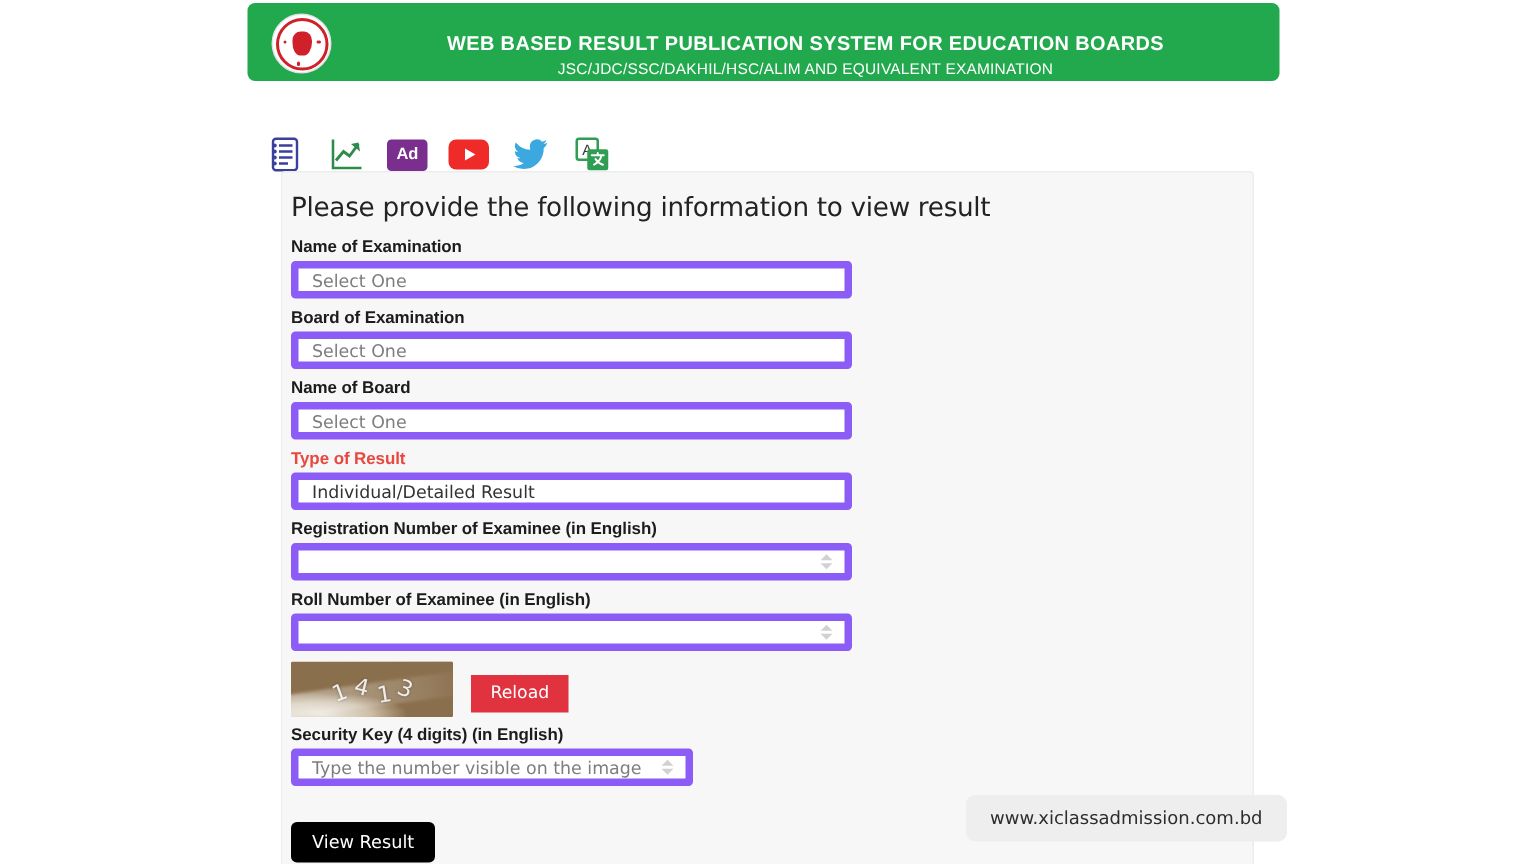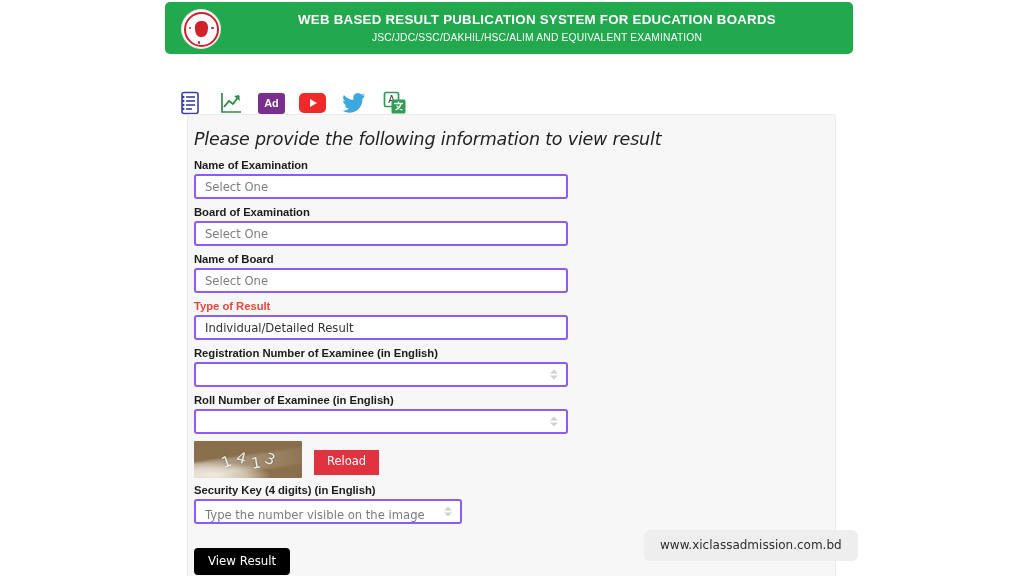--- a/index.html
+++ b/index.html
@@ -66,21 +66,21 @@
   }
   .header-text-wrap {
     position: absolute;
     left: 70px;
     right: 14px;
     top: 0;
     bottom: 0;
     display: flex;
     flex-direction: column;
     align-items: center;
-    justify-content: center;
+    justify-content: flex-end;
   }
   .header-title {
     color: #ffffff;
     font-size: 13.3px;
     font-weight: bold;
     letter-spacing: 0.25px;
     line-height: 17px;
     white-space: nowrap;
   }
   .header-subtitle {
@@ -153,21 +153,20 @@
     border: 1px solid #ececec;
     border-bottom: none;
     border-radius: 3px 3px 0 0;
     box-sizing: border-box;
   }
   .panel-heading {
     position: absolute;
     left: 6px;
     top: 14px;
     font-size: 17.5px;
-    font-style: italic;
     color: #232323;
     font-family: "DejaVu Sans", sans-serif;
     letter-spacing: -0.2px;
   }
   .fields {
     position: absolute;
     left: 6px;
     top: 44px;
     right: 6px;
   }
@@ -182,21 +181,21 @@
     color: #e8483f;
   }
   .field-group {
     margin-bottom: 7px;
   }
   .input-box {
     position: relative;
     width: 374px;
     height: 25px;
     background: #ffffff;
-    border: 2px solid #8b5cf6;
+    border: 5px solid #8b5cf6;
     border-radius: 3px;
     box-sizing: border-box;
     display: flex;
     align-items: center;
   }
   .input-box.narrow {
     width: 268px;
     align-items: flex-end;
   }
   .input-text {

